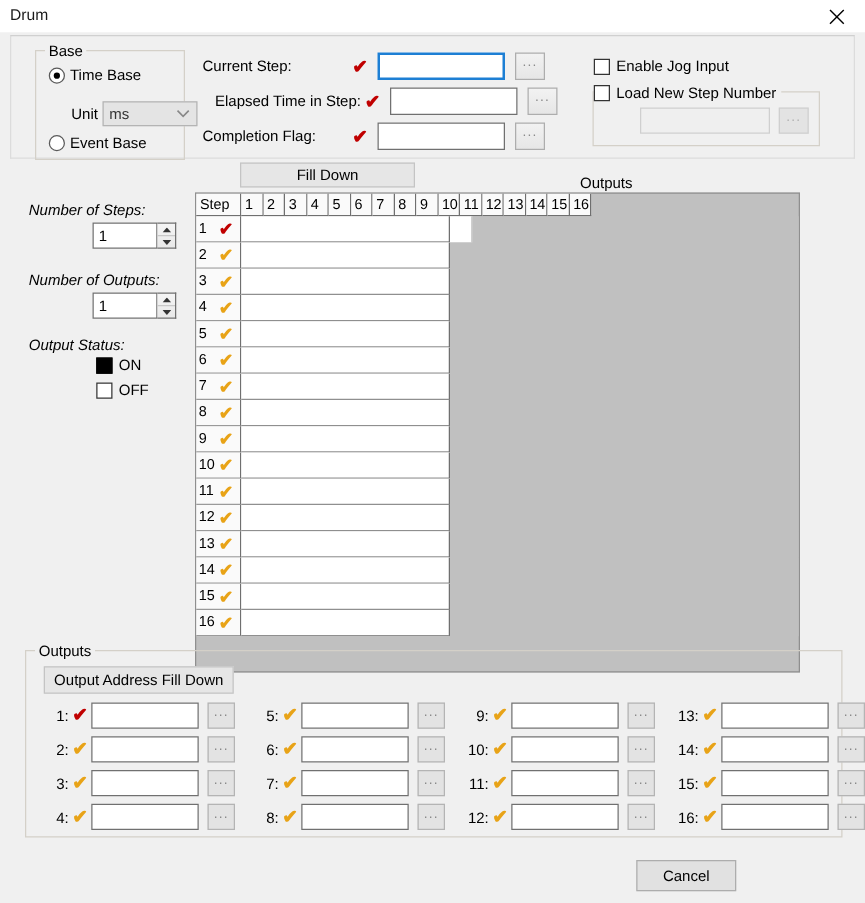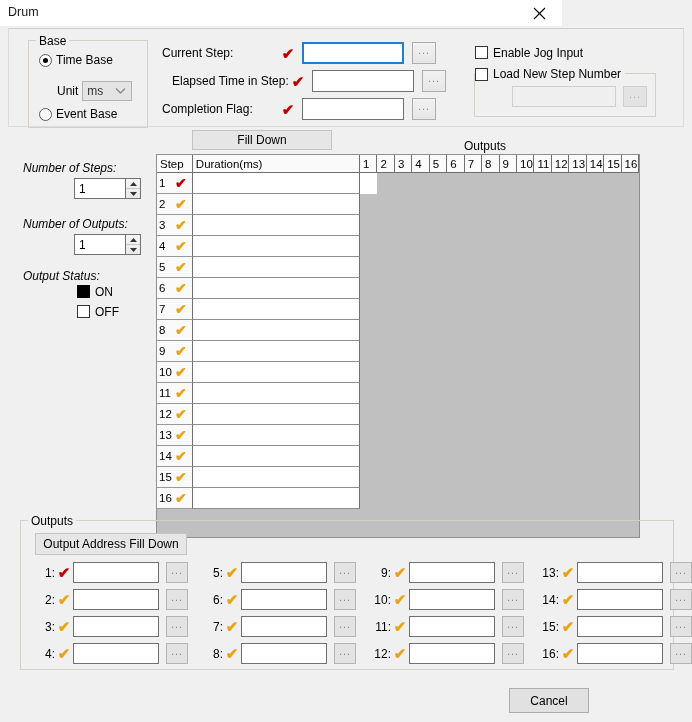--- a/index.html
+++ b/index.html
@@ -8,21 +8,21 @@
     width: 692px; height: 722px;
     background: #f0f0f0;
     font-family: "Liberation Sans", sans-serif;
     font-size: 12px;
     color: #000;
     overflow: hidden;
   }
 
   
   #titlebar {
-    position: absolute; left: 0; top: 0; width: 562px; height: 26px;
+    position: absolute; left: 0; top: 0; width: 692px; height: 26px;
     background: #ffffff;
   }
   #title-text {
     position: absolute; left: 8px; top: 5px;
     font-size: 12.5px; color: #1a1a1a;
   }
   #close-btn {
     position: absolute; right: 0; top: 0; width: 46px; height: 26px;
     display: flex; align-items: center; justify-content: center;
     cursor: default;
@@ -67,21 +67,21 @@
   }
   .radio.checked::after {
     content: ""; position: absolute; left: 3px; top: 3px;
     width: 5px; height: 5px; border-radius: 50%; background: #000;
   }
   .radio-label { margin-left: 4px; font-size: 12px; white-space: nowrap; }
 
   #unit-row { position: absolute; left: 28px; top: 40px; display: flex; align-items: center; }
   #unit-label { font-size: 12px; margin-right: 4px; }
   #unit-select {
-    width: 50px; height: 20px;
+    width: 76px; height: 20px;
     background: #e4e4e4;
     border: 1px solid #b4b4b4;
     position: relative;
     font-size: 12px;
     color: #333;
     display: flex; align-items: center;
     padding-left: 4px;
   }
   #unit-caret {
     position: absolute; right: 5px; top: 50%; transform: translateY(-50%);
@@ -109,21 +109,21 @@
     padding-bottom: 5px;
     margin-left: 8px;
   }
 
   
   .cbox {
     width: 13px; height: 13px; background: #fff;
     border: 1px solid #333; display: inline-block; flex: none;
   }
   .cbox.checked-black { background: #000; border-color: #000; }
-  .cb-row { position: absolute; display: flex; align-items: flex-start; }
+  .cb-row { position: absolute; display: flex; align-items: flex-end; }
   .cb-label { margin-left: 5px; font-size: 12px; white-space: nowrap; }
 
   
   #load-group {
     left: 465px; top: 44px; width: 182px; height: 44px;
   }
   #load-cb-row { position: absolute; left: 466px; top: 38px; z-index: 5;
                  display: flex; align-items: center; background: #f0f0f0; padding-right: 4px; }
   #load-inner {
     position: absolute; left: 37px; top: 12px;
@@ -362,21 +362,20 @@
     <span class="cb-label">OFF</span>
   </div>
 
   <div id="fill-down">Fill Down</div>
 
   <div id="outputs-top-label">Outputs</div>
 
   <div id="grid">
     <div id="grid-header">
       <div class="hcell" id="h-step">Step</div>
-      <div class="hcell" id="h-dur">Duration(ms)</div>
 
     <div class="hcell h-out">1</div>
         <div class="hcell h-out">2</div>
         <div class="hcell h-out">3</div>
         <div class="hcell h-out">4</div>
         <div class="hcell h-out">5</div>
         <div class="hcell h-out">6</div>
         <div class="hcell h-out">7</div>
         <div class="hcell h-out">8</div>
         <div class="hcell h-out">9</div>

